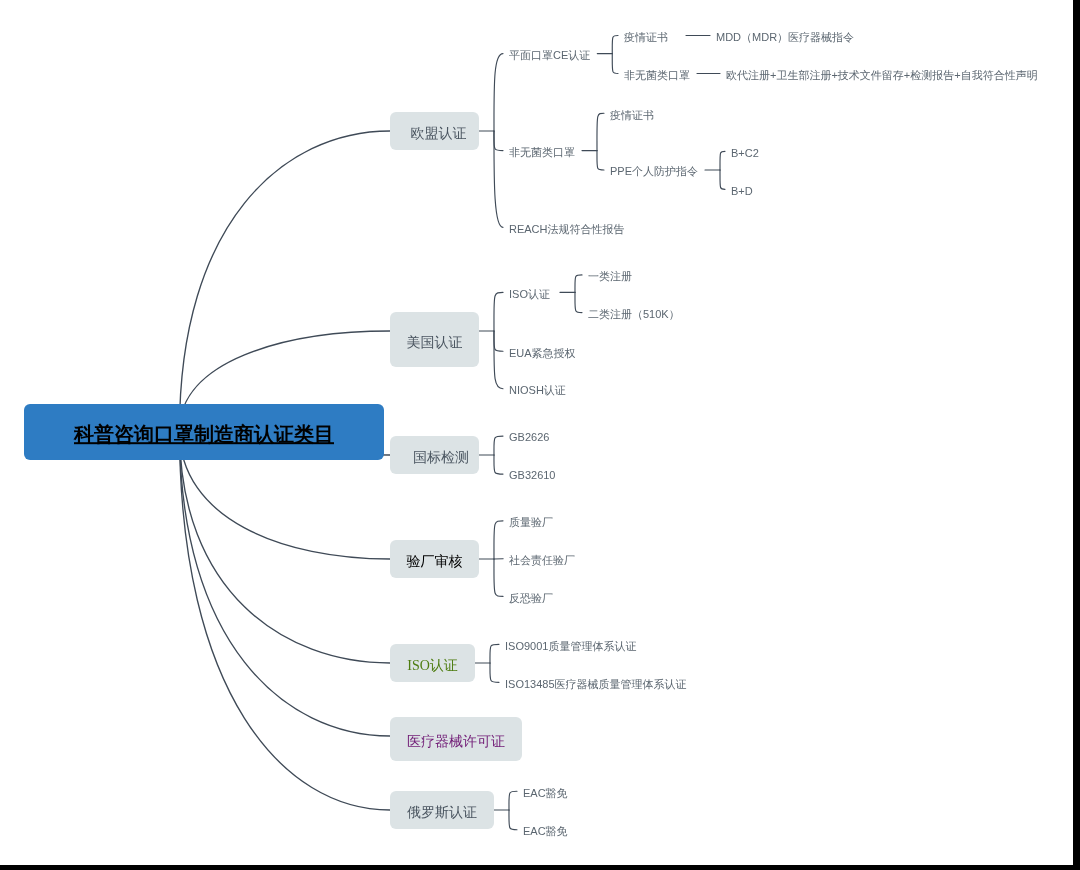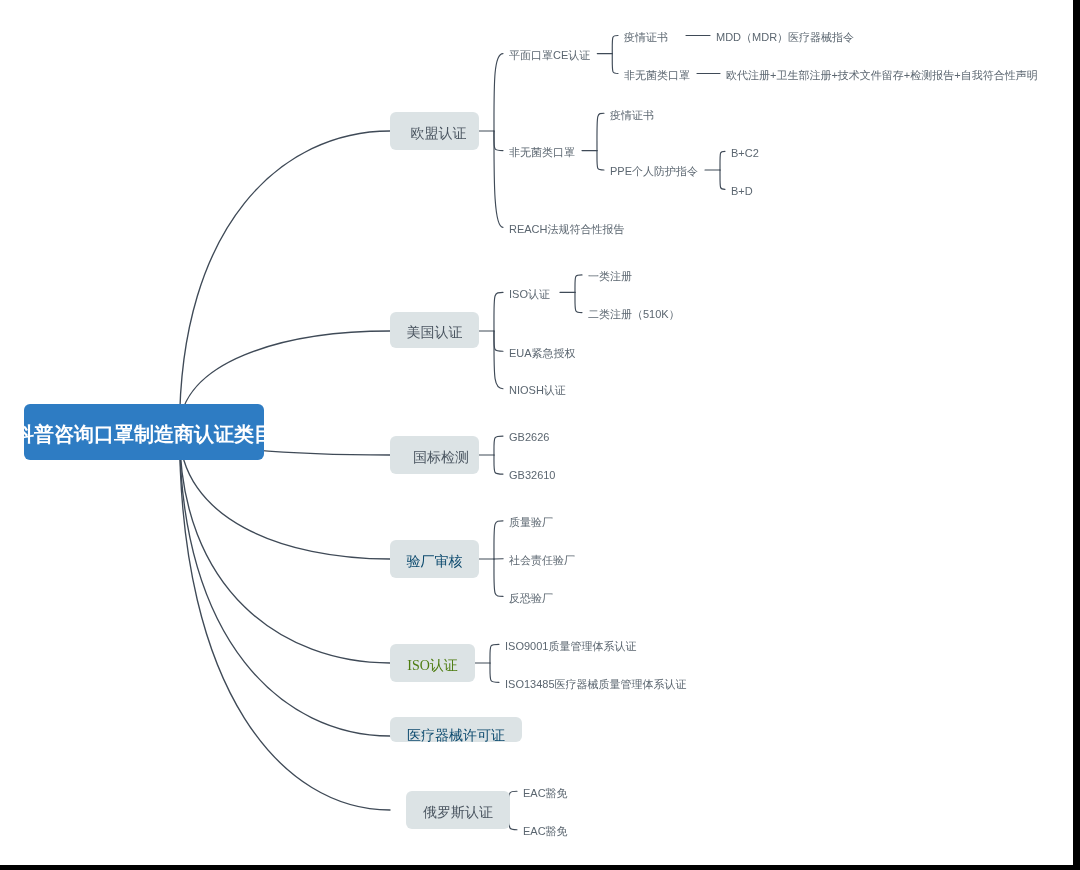--- a/index.html
+++ b/index.html
@@ -101,21 +101,21 @@
         </div>
         <div class="leaf" style="left: 731px; top: 153.1px; color: rgb(91, 102, 112);">
           <span>B+C2</span>
         </div>
         <div class="leaf" style="left: 731px; top: 191.1px; color: rgb(91, 102, 112);">
           <span>B+D</span>
         </div>
         <div class="leaf" style="left: 509px; top: 229.1px; color: rgb(91, 102, 112);">
           <span>REACH法规符合性报告</span>
         </div>
-        <div class="node l2-node" style="left: 390px; top: 312px; width: 89px; height: 36px; background: rgb(220, 227, 229); color: rgb(74, 85, 96);">
+        <div class="node l2-node" style="left: 390px; top: 312px; width: 89px; height: 55px; background: rgb(220, 227, 229); color: rgb(74, 85, 96);">
           <span style="transform: translateY(2.6px);">美国认证</span>
         </div>
         <div class="leaf" style="left: 509px; top: 294.2px; color: rgb(91, 102, 112);">
           <span>ISO认证</span>
         </div>
         <div class="leaf" style="left: 588px; top: 276.7px; color: rgb(91, 102, 112);">
           <span>一类注册</span>
         </div>
         <div class="leaf" style="left: 588px; top: 314.4px; color: rgb(91, 102, 112);">
           <span>二类注册（510K）</span>
@@ -128,51 +128,51 @@
         </div>
         <div class="node l2-node" style="left: 390px; top: 436px; width: 89px; height: 38px; background: rgb(220, 227, 229); color: rgb(74, 85, 96); padding-left: 13px;">
           <span style="transform: translateY(2.6px);">国标检测</span>
         </div>
         <div class="leaf" style="left: 509px; top: 437.9px; color: rgb(91, 102, 112);">
           <span>GB2626</span>
         </div>
         <div class="leaf" style="left: 509px; top: 475.9px; color: rgb(91, 102, 112);">
           <span>GB32610</span>
         </div>
-        <div class="node l2-node" style="left: 390px; top: 540px; width: 89px; height: 38px; background: rgb(220, 227, 229); color: #0c4a6e;">
+        <div class="node l2-node" style="left: 390px; top: 540px; width: 89px; height: 38px; background: rgb(220, 227, 229); color: #000000;">
           <span style="transform: translateY(2.6px);">验厂审核</span>
         </div>
         <div class="leaf" style="left: 509px; top: 522.6px; color: rgb(91, 102, 112);">
           <span>质量验厂</span>
         </div>
         <div class="leaf" style="left: 509px; top: 560.5px; color: rgb(91, 102, 112);">
           <span>社会责任验厂</span>
         </div>
         <div class="leaf" style="left: 509px; top: 598.2px; color: rgb(91, 102, 112);">
           <span>反恐验厂</span>
         </div>
         <div class="node l2-node" style="left: 390px; top: 644px; width: 85px; height: 38px; background: rgb(220, 227, 229); color: #4d7c0f;">
           <span style="transform: translateY(2.6px);">ISO认证</span>
         </div>
         <div class="leaf" style="left: 505px; top: 646.1px; color: rgb(91, 102, 112);">
           <span>ISO9001质量管理体系认证</span>
         </div>
         <div class="leaf" style="left: 505px; top: 684.1px; color: rgb(91, 102, 112);">
           <span>ISO13485医疗器械质量管理体系认证</span>
         </div>
-        <div class="node l2-node" style="left: 390px; top: 717px; width: 132px; height: 25px; background: rgb(220, 227, 229); color: #0c4a6e; align-items: flex-end;">
+        <div class="node l2-node" style="left: 390px; top: 717px; width: 132px; height: 44px; background: rgb(220, 227, 229); color: #701a75;">
           <span style="transform: translateY(2.6px);">医疗器械许可证</span>
         </div>
-        <div class="node l2-node" style="left: 390px; top: 791px; width: 104px; height: 38px; background: rgb(220, 227, 229); color: rgb(74, 85, 96); margin-left: 16px;">
+        <div class="node l2-node" style="left: 390px; top: 791px; width: 104px; height: 38px; background: rgb(220, 227, 229); color: rgb(74, 85, 96);">
           <span style="transform: translateY(2.6px);">俄罗斯认证</span>
         </div>
         <div class="leaf" style="left: 523px; top: 793px; color: rgb(91, 102, 112);">
           <span>EAC豁免</span>
         </div>
         <div class="leaf" style="left: 523px; top: 831.5px; color: rgb(91, 102, 112);">
           <span>EAC豁免</span>
         </div>
-        <div class="node root-node" style="left: 24px; top: 404px; width: 240px; height: 56px; background: rgb(46, 124, 195); color: #ffffff;">
+        <div class="node root-node" style="left: 24px; top: 404px; width: 360px; height: 56px; background: rgb(46, 124, 195); color: #000000; text-decoration: underline;">
           <span style="transform: translateY(2.2px);">科普咨询口罩制造商认证类目</span>
         </div>
       </div>
   </div>
 </div>
 
 </body></html>

